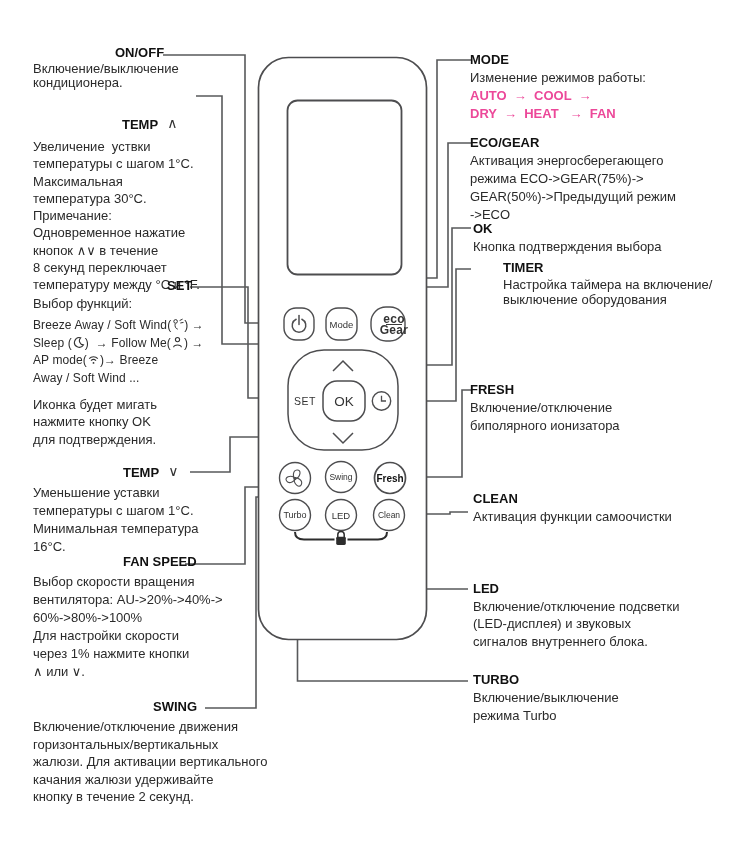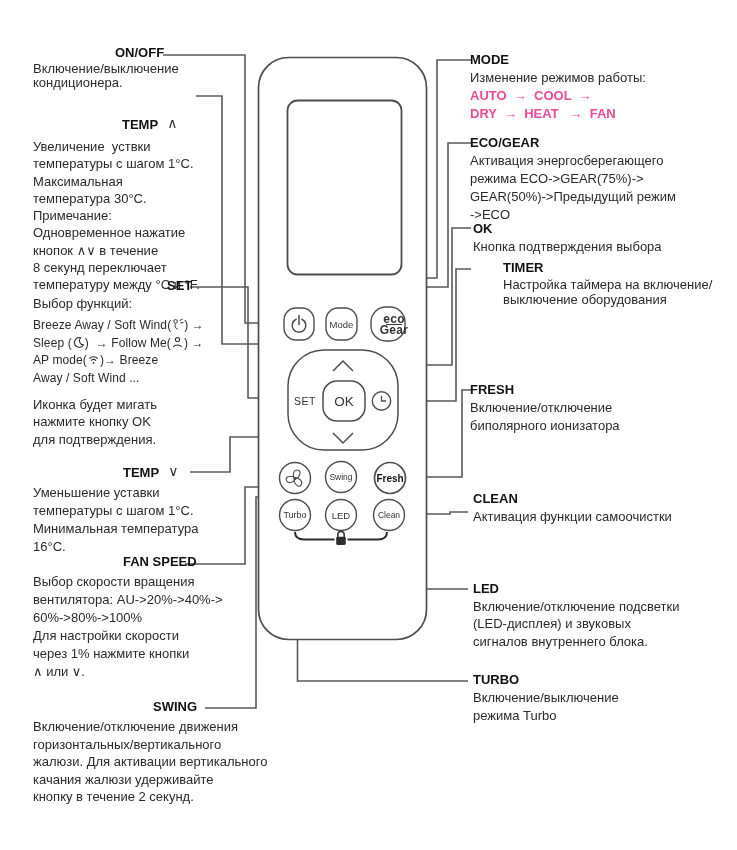--- a/index.html
+++ b/index.html
@@ -175,21 +175,21 @@
       <div class="ln">Для настройки скорости</div>
       <div class="ln">через 1% нажмите кнопки</div>
       <div class="ln">∧ или ∨.</div>
     </div>
   </div>
 
   <div class="callout" style="left:33px;top:699px;">
     <div class="h" style="padding-left:120px;">SWING</div>
     <div class="lh175 mt4">
       <div class="ln">Включение/отключение движения</div>
-      <div class="ln">горизонтальных/вертикального</div>
+      <div class="ln">горизонтальных/вертикальных</div>
       <div class="ln">жалюзи. Для активации вертикального</div>
       <div class="ln">качания жалюзи удерживайте</div>
       <div class="ln">кнопку в течение 2 секунд.</div>
     </div>
   </div>
 
   <div class="callout" style="left:470px;top:52px;">
     <div class="h">MODE</div>
     <div class="lh18 mt2">
       <div class="ln">Изменение режимов работы:</div>

